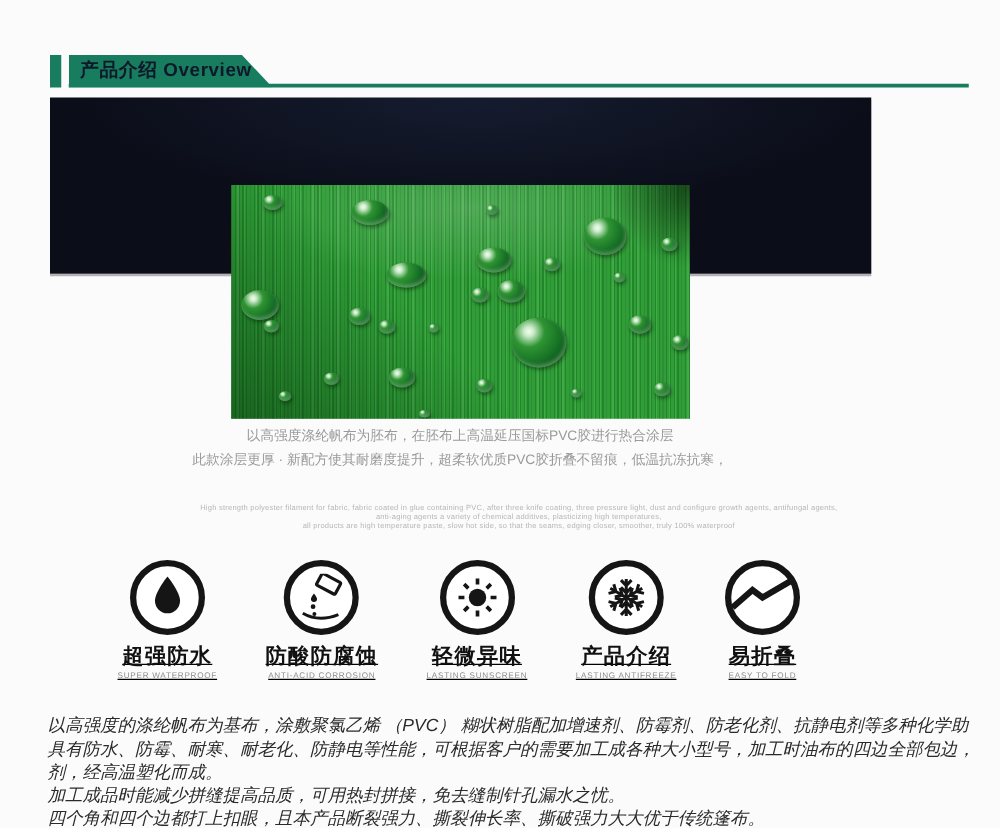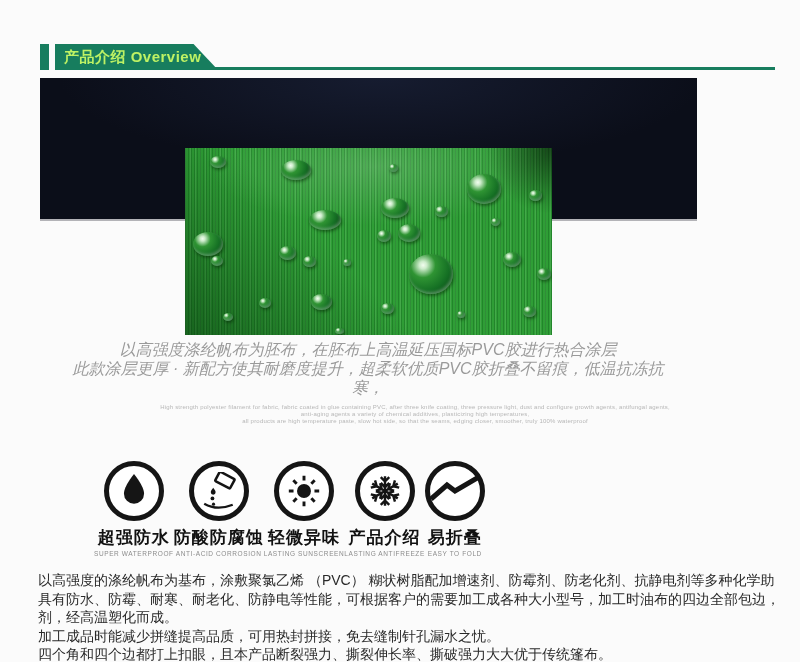--- a/index.html
+++ b/index.html
@@ -21,21 +21,21 @@
     background:var(--green);
   }
   .header-line{
     position:absolute;left:55px;top:67px;width:720px;height:3px;
     background:var(--green);z-index:1;
   }
   .banner{
     position:absolute;left:55px;top:44px;width:163px;height:26px;
     background:var(--green);z-index:2;
     clip-path:polygon(0 0,85% 0,100% 100%,0 100%);
-    color:#bef264;font-size:15px;font-weight:bold;line-height:26px;
+    color:#0f172a;font-size:15px;font-weight:bold;line-height:26px;
     padding-left:9px;letter-spacing:.5px;white-space:nowrap;
   }
   
   .dark-panel{
     position:absolute;left:40px;top:78px;width:657px;height:141px;
     background:radial-gradient(ellipse 70% 90% at 52% 0%,#161c30 0%,#0b0e19 70%);
     box-shadow:0 2px 0 rgba(140,140,146,.65);
   }
   .fabric{
     position:absolute;left:185px;top:148px;width:367px;height:187px;
@@ -48,51 +48,51 @@
       repeating-linear-gradient(90deg,rgba(255,255,255,.10) 0 1px,transparent 1px 5px),
       var(--fabric-green);
   }
   .drop{
     position:absolute;border-radius:50%;
     background:radial-gradient(circle at 32% 28%,#f2fdef 0%,#cdeccb 9%,#2f9433 30%,#157024 62%,#0d5519 80%,#1e812c 100%);
     box-shadow:inset -1px -2px 3px rgba(255,255,255,.28),1px 2px 3px rgba(0,30,0,.45);
   }
   .caption{
     position:absolute;left:68px;top:340px;width:600px;
-    text-align:center;color:#9a9a9a;font-size:16px;line-height:19px;font-style:italic;
+    text-align:center;color:#9a9a9a;font-size:11px;line-height:19px;
   }
   .fineprint{
     position:absolute;left:40px;top:404px;width:750px;
     text-align:center;color:#b7b7b7;font-size:6px;line-height:7px;
     letter-spacing:.2px;
   }
   
   .features{
-    position:absolute;left:94px;top:461px;width:546px;
-    display:flex;align-items:flex-start;
+    position:absolute;left:94px;top:448px;width:546px;
+    display:flex;justify-content:space-between;align-items:flex-start;text-decoration:underline;
   }
   .feat{display:flex;flex-direction:column;align-items:center;}
   .circle{
     width:60px;height:60px;border:5px solid #151515;border-radius:50%;
     display:flex;align-items:center;justify-content:center;background:#fff;
   }
   .flabel{
     margin-top:5px;font-size:17px;font-weight:bold;color:#111;
     letter-spacing:1px;white-space:nowrap;
   }
   .fsub{
     margin-top:1px;font-size:6.5px;color:#8c8c8c;letter-spacing:.6px;
     white-space:nowrap;
   }
   
   .description{
     position:absolute;left:38px;top:571px;width:748px;
     font-size:14px;color:#2a2a2a;line-height:18.5px;
   }
-  .description div{white-space:nowrap;}
+  .description div{white-space:nowrap;font-style:italic;}
 </style>
 </head>
 <body>
 
 <div class="accent-bar"></div>
 <div class="header-line"></div>
 <div class="banner">产品介绍 Overview</div>
 
 <div class="dark-panel"></div>
 <div class="fabric">

